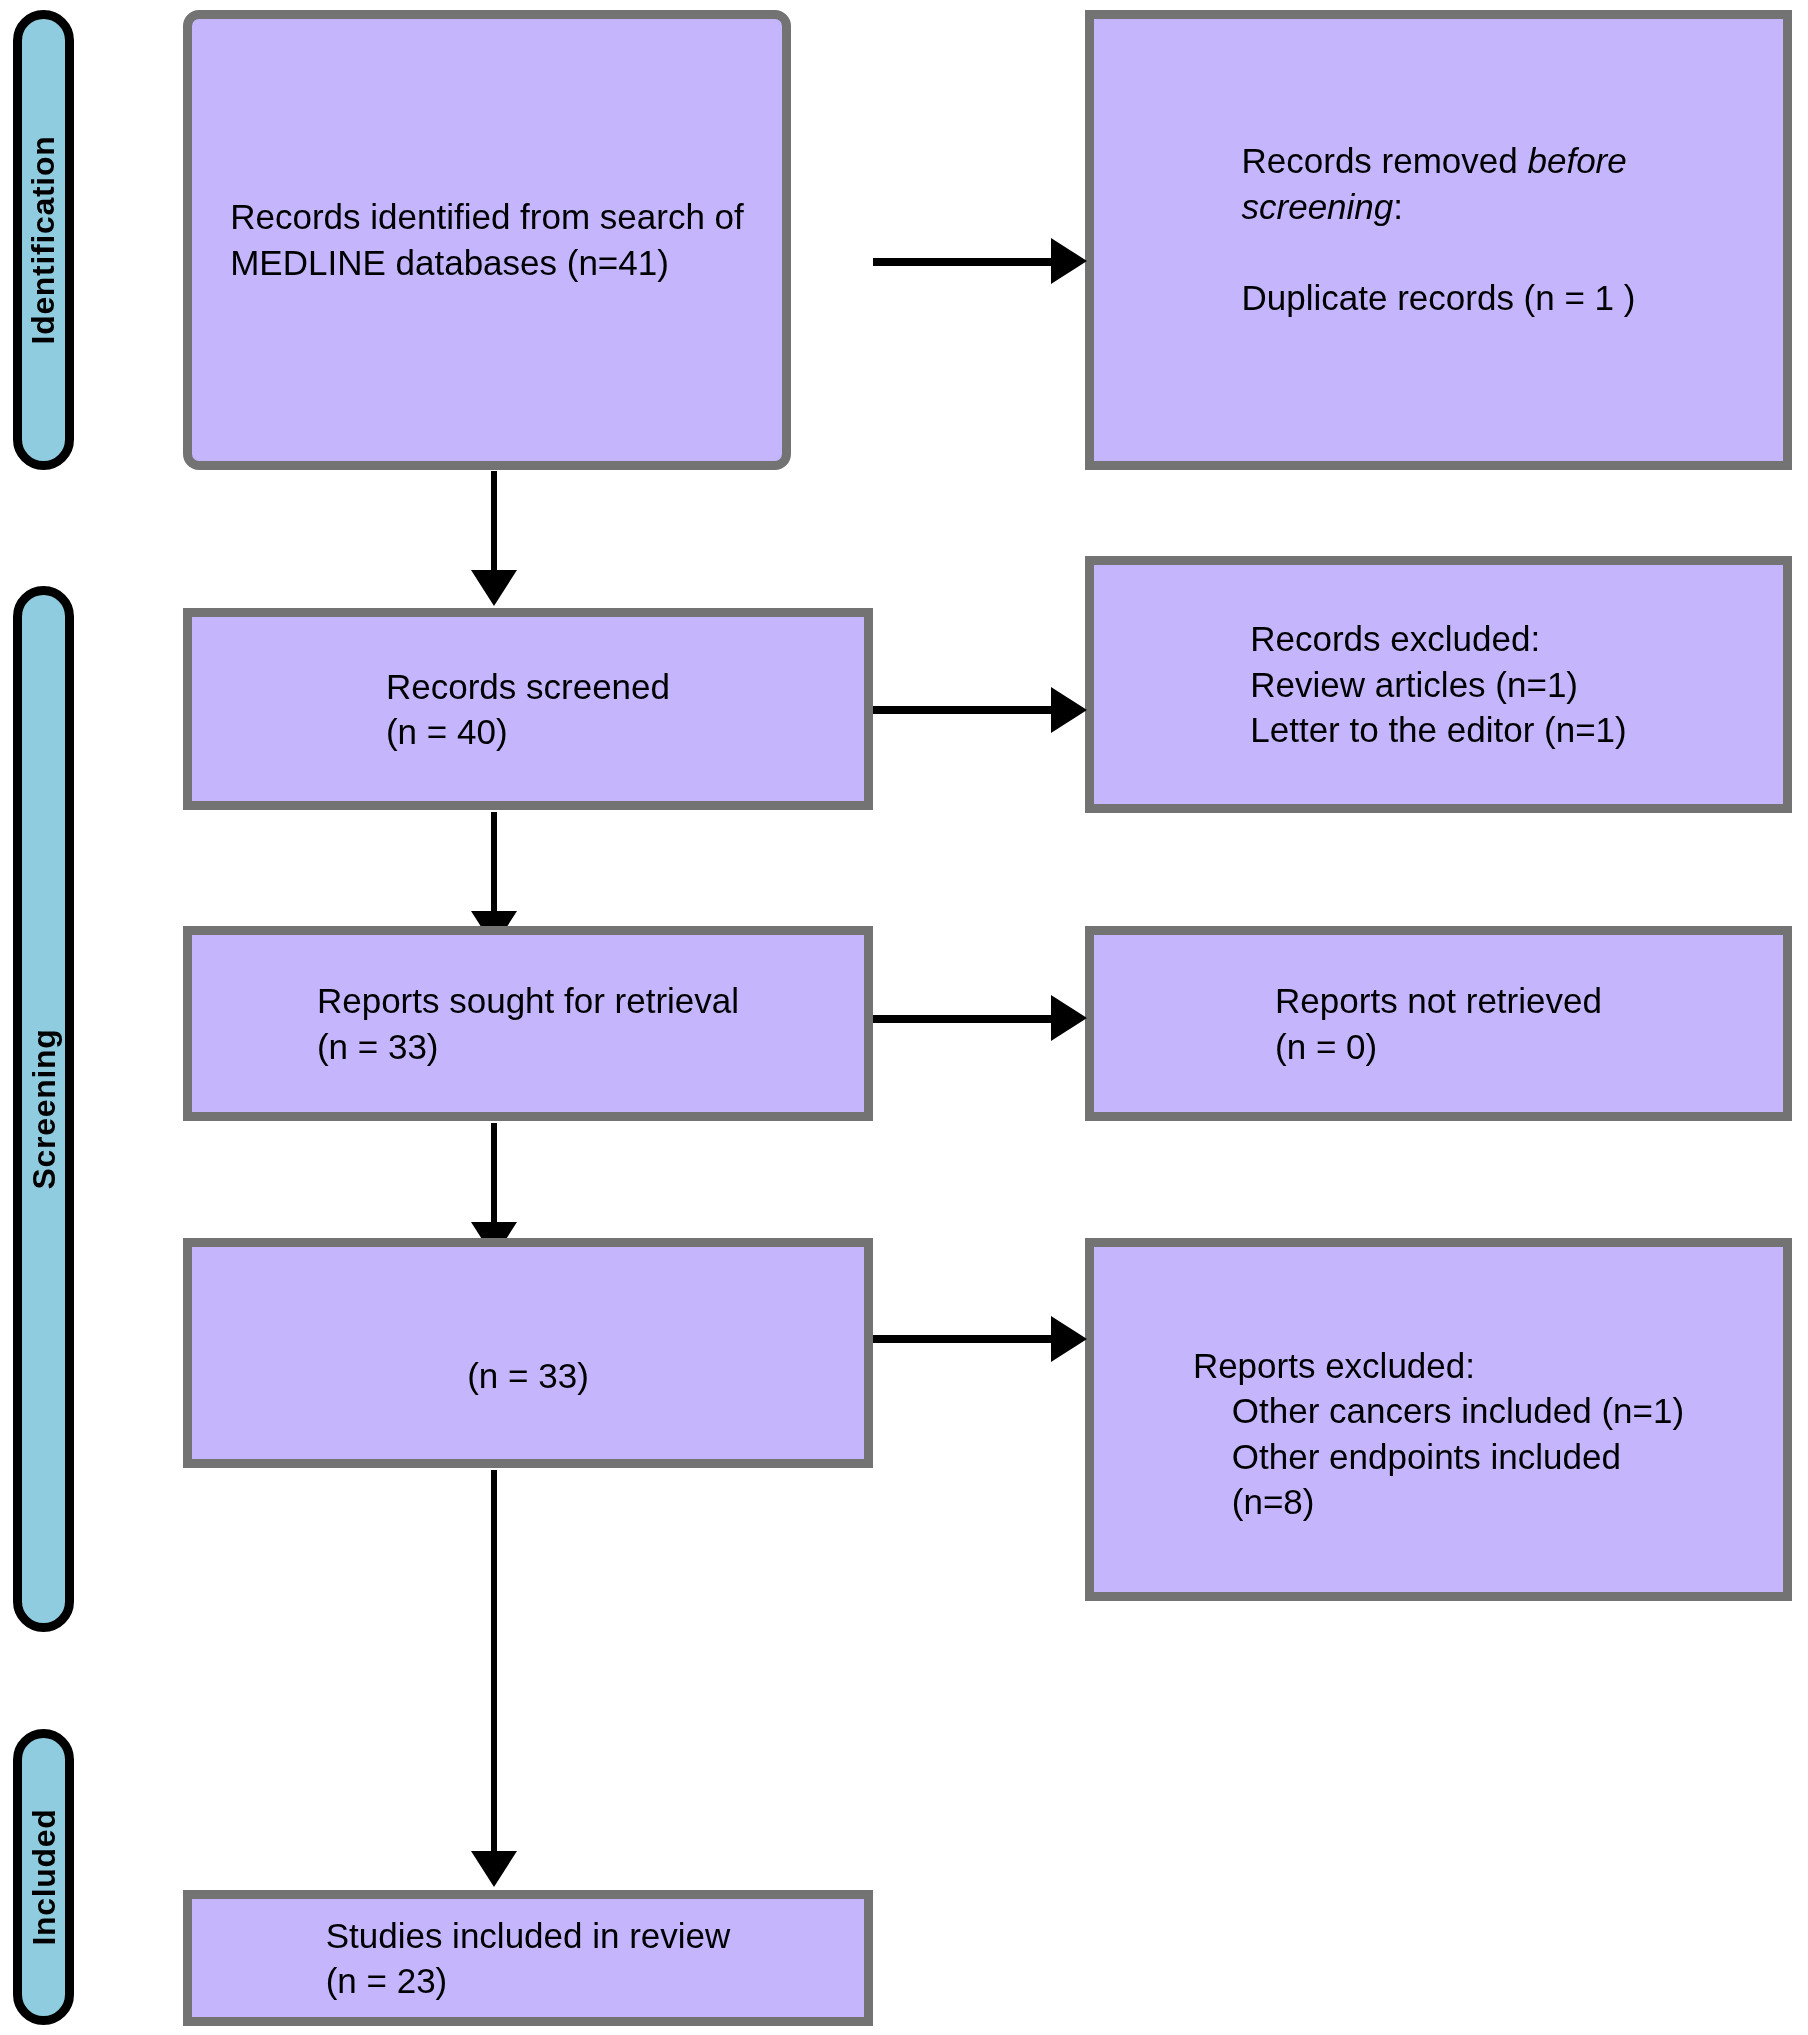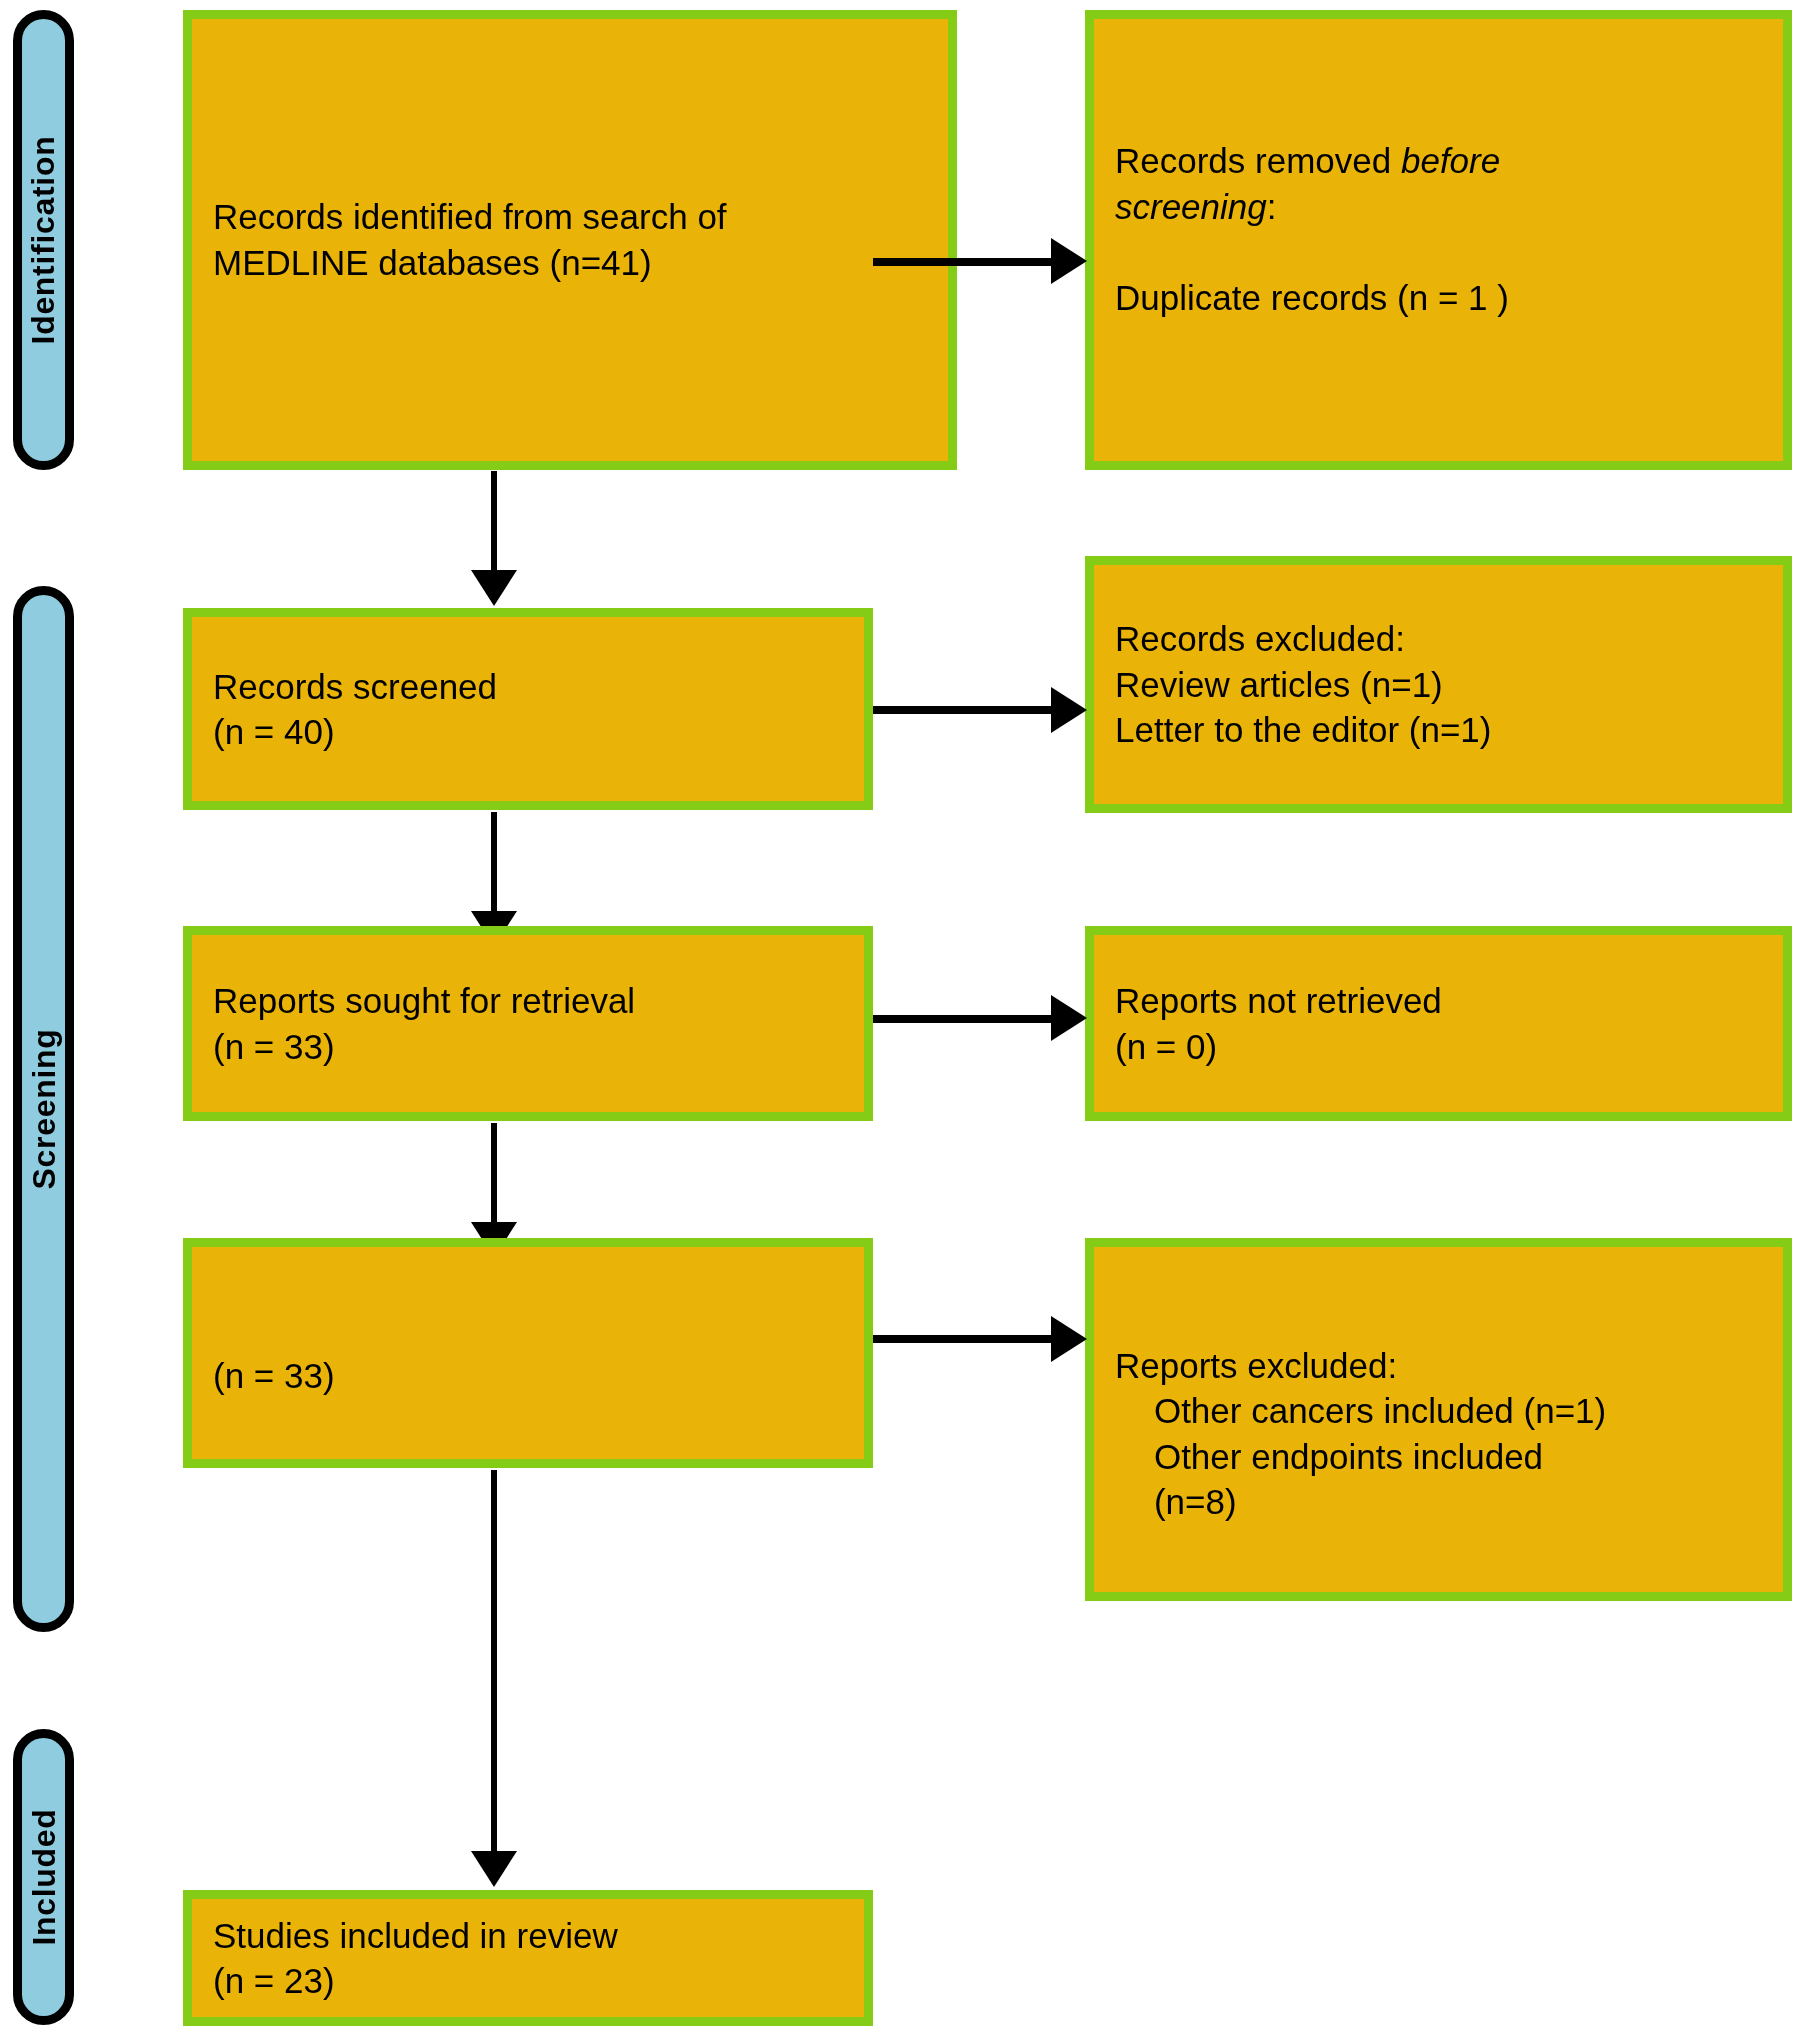--- a/index.html
+++ b/index.html
@@ -37,25 +37,26 @@
     font-size: 32px;
     letter-spacing: 0.7px;
     color: #000000;
     line-height: 1;
   }
 
   
   .flow-box {
     position: absolute;
     box-sizing: border-box;
-    background: #eab308;
-    border: 9px solid #84cc16;
+    background: #c4b5fd;
+    border: 9px solid #737373;
     display: flex;
     flex-direction: column;
     justify-content: center;
+    align-items: center;
   }
   .flow-box .box-text {
     padding: 0 21px;
     font-size: 35px;
     line-height: 1.30;
     color: #000000;
     white-space: pre-wrap;
   }
   .flow-box .box-text .em {
     font-style: italic;
@@ -99,21 +100,21 @@
   </div>
 
   <div class="phase-pill" style="left:12.6px; top:586px; width:61px; height:1046px;">
     <span class="phase-label">Screening</span>
   </div>
 
   <div class="phase-pill" style="left:12.6px; top:1729px; width:61px; height:296px;">
     <span class="phase-label">Included</span>
   </div>
 
-  <div class="flow-box" style="left:183px; top:9.8px; width:774px; height:460px;">
+  <div class="flow-box" style="left:183px; top:9.8px; width:608px; height:460px;border-radius:16px;">
     <div class="box-text"><span>Records identified from search of</span><br><span>MEDLINE databases (n=41)</span></div>
   </div>
 
   <div class="flow-box" style="left:1085px; top:9.8px; width:707px; height:460px;">
     <div class="box-text" style="margin-top:-21px;"><span>Records removed </span><span class="em">before</span><br><span class="em">screening</span><span>:</span><br><br><span>Duplicate records (n = 1 )</span></div>
   </div>
 
   <div class="h-line" style="left:873px; top:258px; width:183px;"></div>
   <div class="h-arrowhead" style="left:1051px; top:238px;"></div>
 

